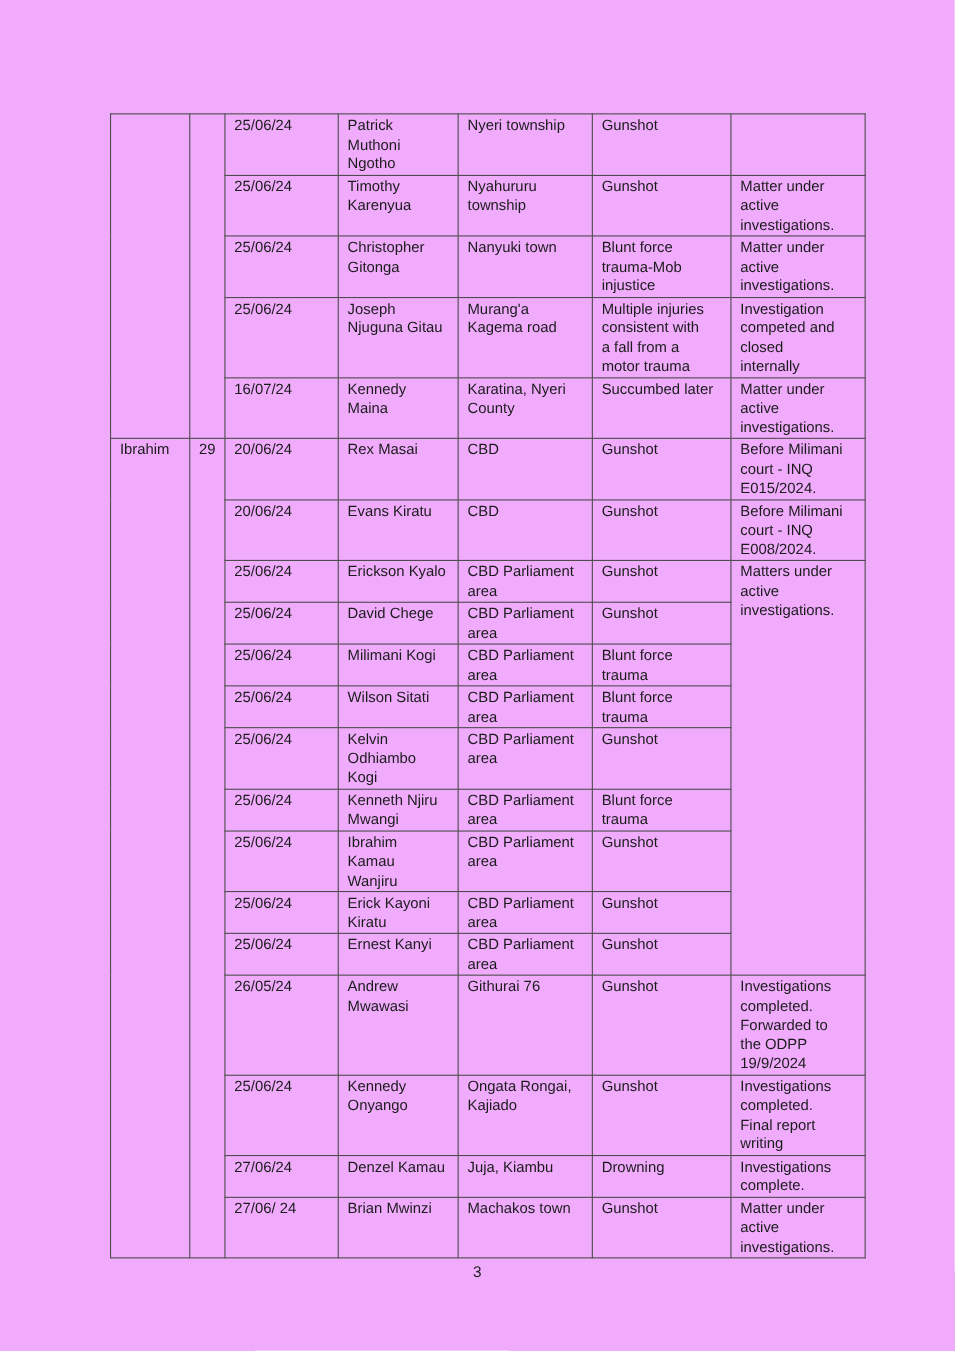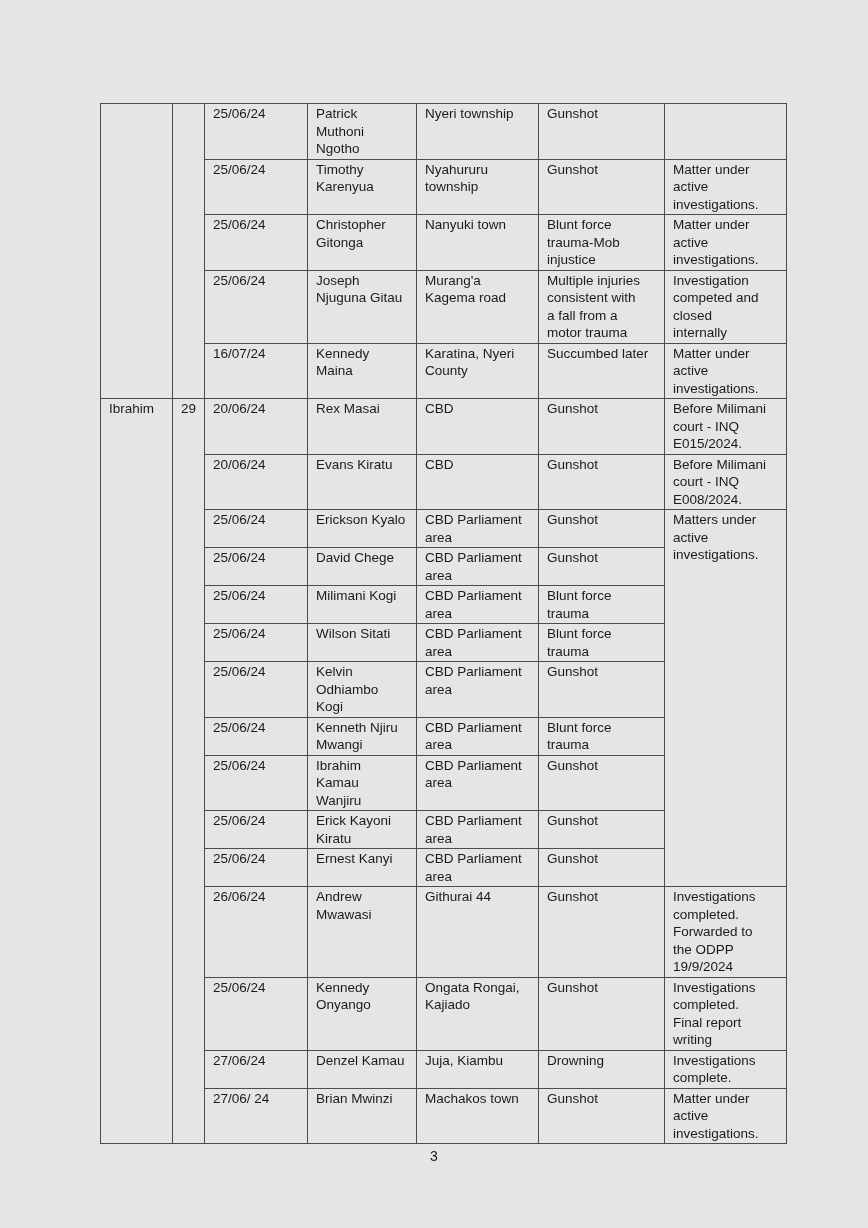--- a/index.html
+++ b/index.html
@@ -4,21 +4,21 @@
 <style>
   html, body {
     margin: 0;
     padding: 0;
     background: #ffffff;
   }
   .page {
     position: relative;
     width: 868px;
     height: 1228px;
-    background: #e5e5e5;
+    background: #f0abfc;
     font-family: "Liberation Sans", "DejaVu Sans", sans-serif;
     color: #1b1b1b;
     overflow: hidden;
   }
   table.casualties {
     position: absolute;
     left: 100px;
     top: 103px;
     border-collapse: collapse;
     table-layout: fixed;
@@ -216,24 +216,24 @@
           <td>Gunshot</td>
         </tr>
         <tr>
           <td>25/06/24</td>
           <td>Ernest Kanyi</td>
           <td>CBD Parliament
 area</td>
           <td>Gunshot</td>
         </tr>
         <tr>
-          <td>26/06/24</td>
+          <td>26/05/24</td>
           <td>Andrew
 Mwawasi</td>
-          <td>Githurai 44</td>
+          <td>Githurai 76</td>
           <td>Gunshot</td>
           <td>Investigations
 completed.
 Forwarded to
 the ODPP
 19/9/2024</td>
         </tr>
         <tr>
           <td>25/06/24</td>
           <td>Kennedy

